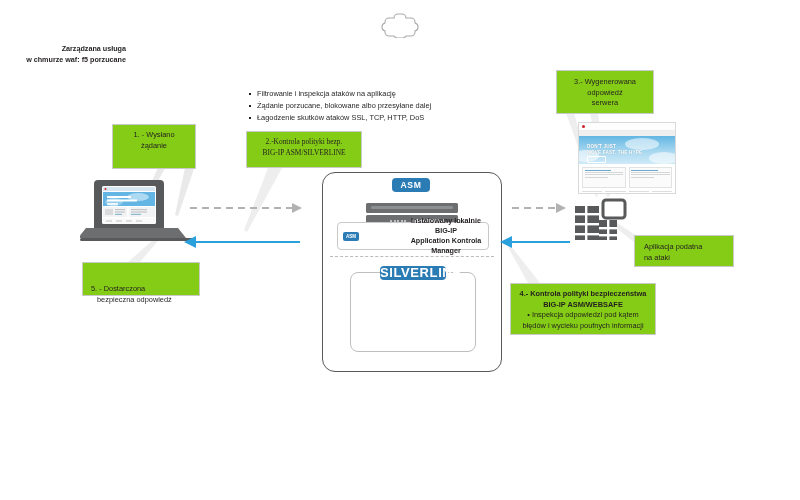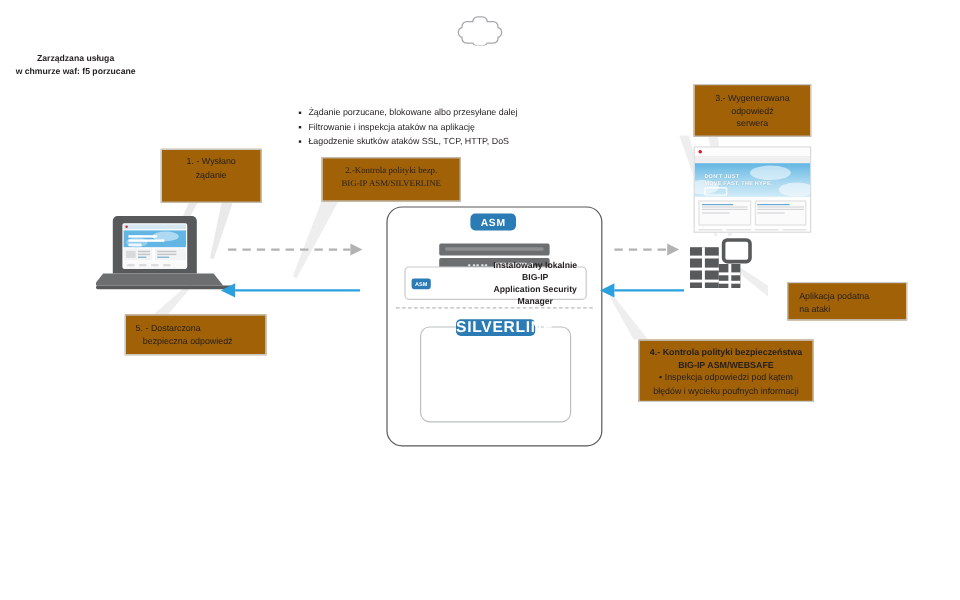--- a/index.html
+++ b/index.html
@@ -18,29 +18,28 @@
   #stage {
     position: absolute;
     left: 0; top: 0;
     width: 800px;
     height: 500px;
   }
 
   
   .callout {
     position: absolute;
-    background: #a16207;
+    background: #84cc16;
     border: 1px solid #c9c9c9;
     box-sizing: border-box;
     font-size: 7.4px;
     line-height: 1.45;
     color: #231f20;
     z-index: 6;
     padding: 5px 6px;
-    margin-left: 22px;
   }
   .callout.center { text-align: center; }
   .callout.left { text-align: left; }
 
   
   #bullets {
     position: absolute;
     left: 248px;
     top: 88px;
     width: 230px;
@@ -221,21 +220,21 @@
     left: 50%;
     top: 12px;
     transform: translateX(-50%);
     z-index: 9;
   }
   #silverline-text {
     position: absolute;
     left: 0;
     top: 44px;
     width: 126px;
-    text-align: center;
+    text-align: right;
     font-size: 7.2px;
     line-height: 1.5;
     font-weight: bold;
     color: #231f20;
     z-index: 9;
   }
 
   
   #laptop { position: absolute; left: 80px; top: 178px; z-index: 4; }
 
@@ -396,21 +395,21 @@
         </span>
       <span class="bar"></span>
       <span class="knob"></span>
     </div>
   </div>
 
   <div id="asm-card">
     <span id="asm-mini">ASM</span>
     <span id="asm-card-text">
       <span>Instalowany lokalnie BIG-IP</span><br>
-      <span>Application Security Manager</span>
+      <span>Application Kontrola Manager</span>
     </span>
   </div>
 
   <div id="silverline-card"></div>
   <div class="badge" style="left:380px; top:266px; width:66px; font-size:13px;">SILVERLINE</div>
 
   <div id="cloud-icon">
     <svg width="44" height="26" viewBox="0 0 44 26">
       <path d="M11 6 h5 a4 4 0 0 1 4 -4 h4 a4 4 0 0 1 4 4 h5 a4 4 0 0 1 4 4 v1 a4 4 0 0 1 3 4 a4 4 0 0 1 -3 4 v1 a4 4 0 0 1 -4 4 h-5 a4 4 0 0 1 -4 2 h-4 a4 4 0 0 1 -4 -2 h-5 a4 4 0 0 1 -4 -4 v-1 a4 4 0 0 1 -3 -4 a4 4 0 0 1 3 -4 v-1 a4 4 0 0 1 4 -4 z" fill="#ffffff" stroke="#a7a9ac" stroke-width="1.1"></path>
     </svg>
@@ -481,22 +480,22 @@
         <rect x="12" y="10" width="2.4" height="34"></rect>
         <rect x="26" y="31" width="18" height="2.4"></rect>
         <rect x="26" y="38" width="18" height="2.4"></rect>
         <rect x="34" y="24" width="2.4" height="20"></rect>
       </g>
       <rect x="30" y="4" width="22" height="18" rx="3" fill="#ffffff" stroke="#58595b" stroke-width="3"></rect>
     </svg>
   </div>
 
   <div id="bullets">
+    <span class="row">Filtrowanie i inspekcja ataków na aplikację</span>
     <span class="row">Żądanie porzucane, blokowane albo przesyłane dalej</span>
-    <span class="row">Filtrowanie i inspekcja ataków na aplikację</span>
     <span class="row">Łagodzenie skutków ataków SSL, TCP, HTTP, DoS</span>
   </div>
 
   <div class="callout center" style="left:112px; top:124px; width:84px; height:45px;">
     <span>1. - Wysłano</span><br>
     <span>żądanie</span>
   </div>
 
   <div class="callout center" style="left:246px; top:131px; width:116px; height:37px;font-family:Liberation Serif, serif;">
     <span>2.-Kontrola polityki bezp.</span><br>
@@ -509,21 +508,21 @@
     <span>serwera</span>
   </div>
 
   <div class="callout center" style="left:510px; top:283px; width:146px; height:52px; padding-top:5px;">
     <span style="font-weight:bold">4.- Kontrola polityki bezpieczeństwa</span><br>
     <span style="font-weight:bold">BIG-IP ASM/WEBSAFE</span><br>
     <span>• Inspekcja odpowiedzi pod kątem</span><br>
     <span>błędów i wycieku poufnych informacji</span>
   </div>
 
-  <div class="callout left" style="left:82px; top:262px; width:118px; height:34px; padding-top:6px; padding-left:8px;">
+  <div class="callout left" style="left:82px; top:262px; width:118px; height:34px; padding-top:21px; padding-left:8px;">
     <span>5. - Dostarczona</span><br>
     <span style="padding-left:6px; display:inline-block;">bezpieczna odpowiedź</span>
   </div>
 
   <div class="callout left" style="left:634px; top:235px; width:100px; height:32px; padding-top:6px; padding-left:9px;">
     <span>Aplikacja podatna</span><br>
     <span>na ataki</span>
   </div>
 
 </div>

